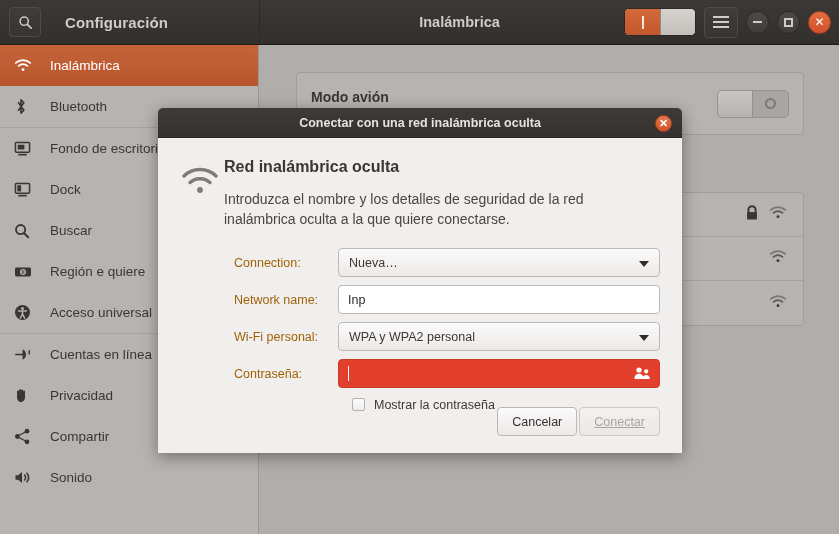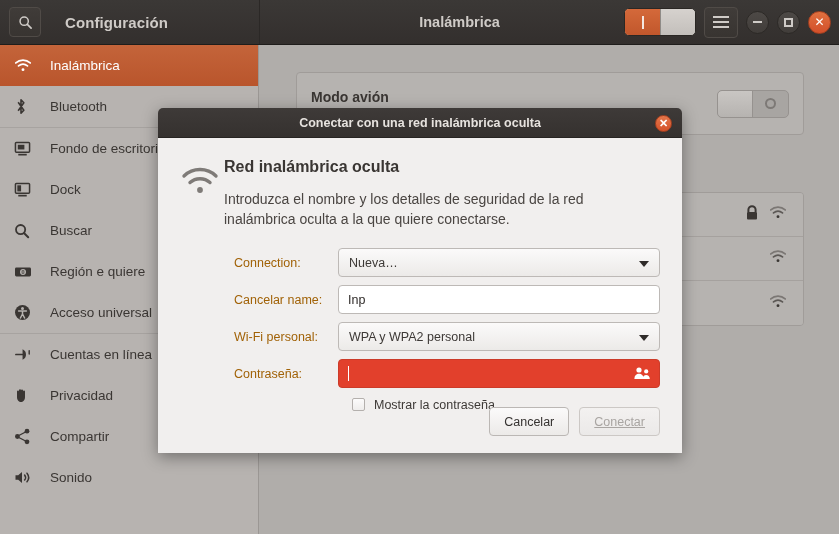--- a/index.html
+++ b/index.html
@@ -228,21 +228,21 @@
   .checkrow { display: flex; align-items: center; margin-left: 118px; margin-top: 7px; }
   .cbox {
     width: 13px; height: 13px; border: 1px solid #b4b0ad; border-radius: 2px;
     background: linear-gradient(to bottom,#fcfbfb,#efedec);
     margin-right: 9px;
   }
   .cblabel { font-size: 12.5px; color: #3d3936; }
 
   .dlg-actions {
     position: absolute; right: 22px; bottom: 17px;
-    display: flex; gap: 10px;
+    display: flex; gap: 2px;
   }
   .btn {
     min-width: 78px; height: 29px; padding: 0 14px;
     border: 1px solid #bbb7b4; border-radius: 4px;
     background: linear-gradient(to bottom,#fbfafa,#eceae8);
     font-size: 12.5px; color: #353230;
     display: flex; align-items: center; justify-content: center;
   }
   .btn.disabled {
     color: #a9a5a2;
@@ -495,21 +495,21 @@
           <div class="flabel">Connection:</div>
           <div class="fctl">
             <div class="combo">
               <span>Nueva…</span>
               <span class="arrow"></span>
             </div>
           </div>
         </div>
 
         <div class="frow">
-          <div class="flabel">Cancelar name:</div>
+          <div class="flabel">Network name:</div>
           <div class="fctl">
             <div class="entry">
               <span>Inp</span>
             </div>
           </div>
         </div>
 
         <div class="frow">
           <div class="flabel">Wi-Fi personal:</div>
           <div class="fctl">

